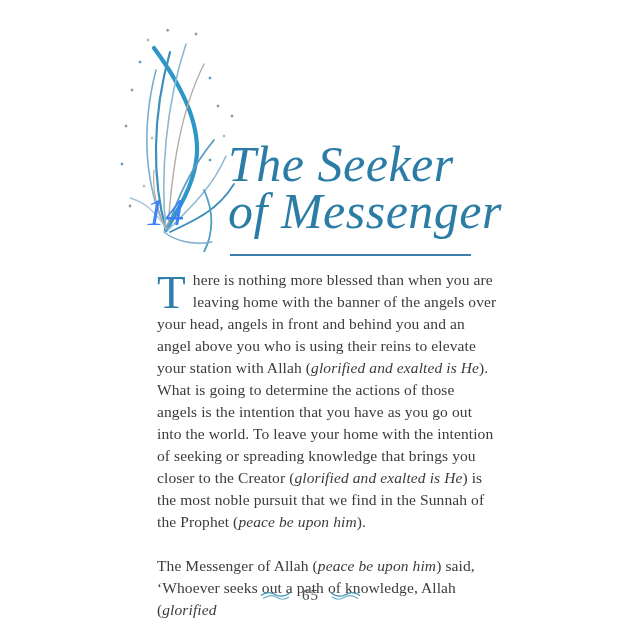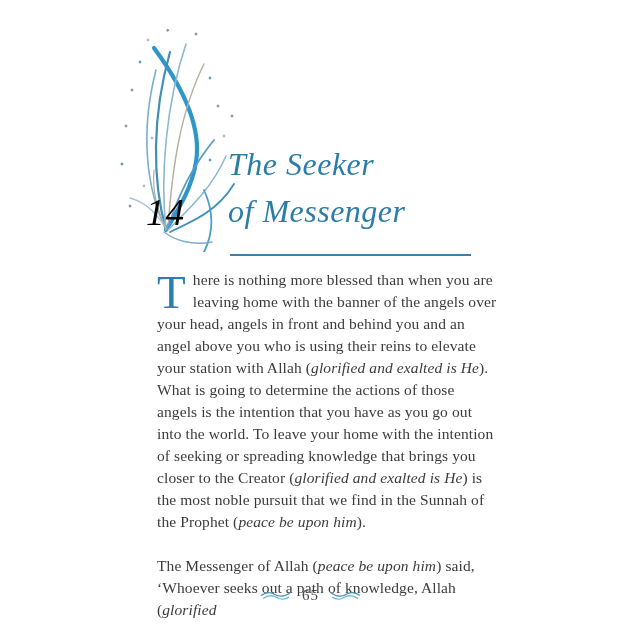--- a/index.html
+++ b/index.html
@@ -6,26 +6,26 @@
   body { width:643px; height:643px; overflow:hidden;
          font-family:"Liberation Serif", serif; }
   .page { position:relative; width:643px; height:643px; background:#ffffff; }
 
   
   .ornament { position:absolute; left:108px; top:20px; width:138px; height:232px; }
 
   
   .chapter-num { position:absolute; left:146px; top:193px;
                  font-style:italic; font-size:37px; line-height:40px;
-                 color:#000000; letter-spacing:1px; }
+                 color:#3b82f6; letter-spacing:1px; }
 
   
   .title { position:absolute; left:228px; top:141px; margin:0;
            font-weight:normal; font-style:italic;
-           font-size:32px; line-height:47px; color:#2b7da6; letter-spacing:0.5px; }
+           font-size:50px; line-height:47px; color:#2b7da6; letter-spacing:0.5px; }
   .title span { display:block; }
 
   .rule { position:absolute; left:230px; top:254px; width:241px; height:2px;
           background:#3b7fad; }
 
   
   .bodytext { position:absolute; left:157px; top:269px; width:340px;
               font-size:15.5px; line-height:22px; color:#3b3b3b;
               letter-spacing:0.1px; text-align:left; }
   .para { margin:0; }

